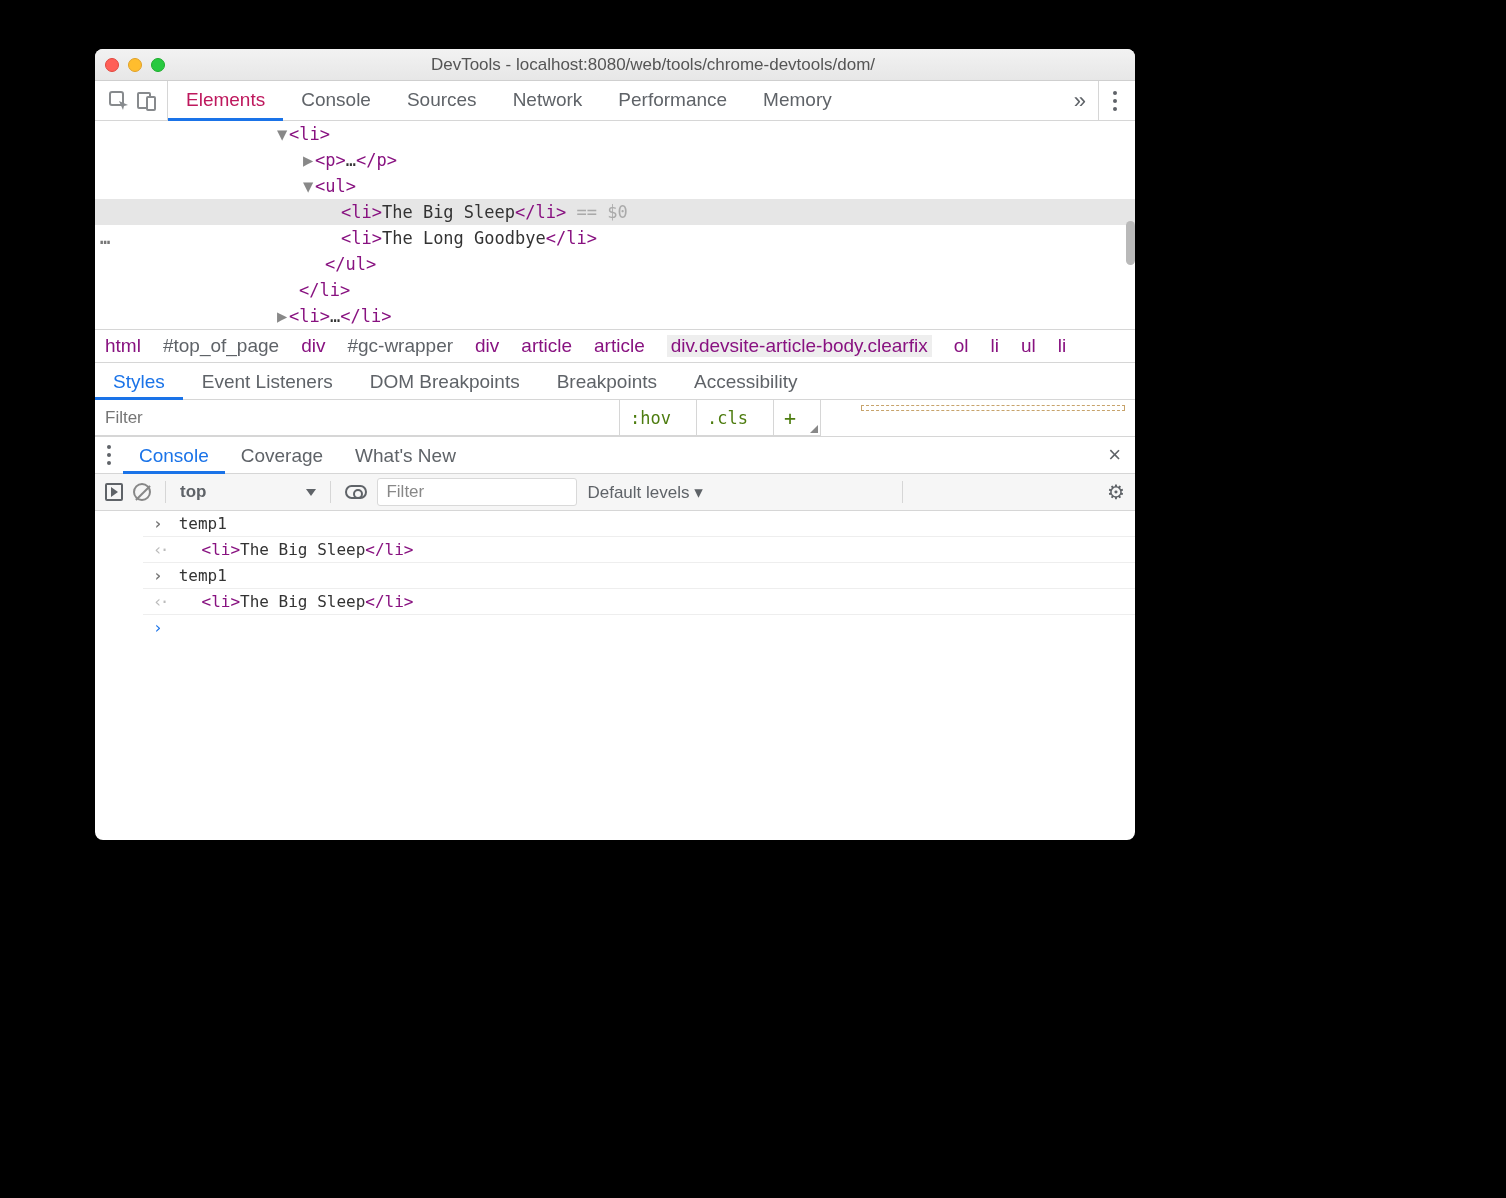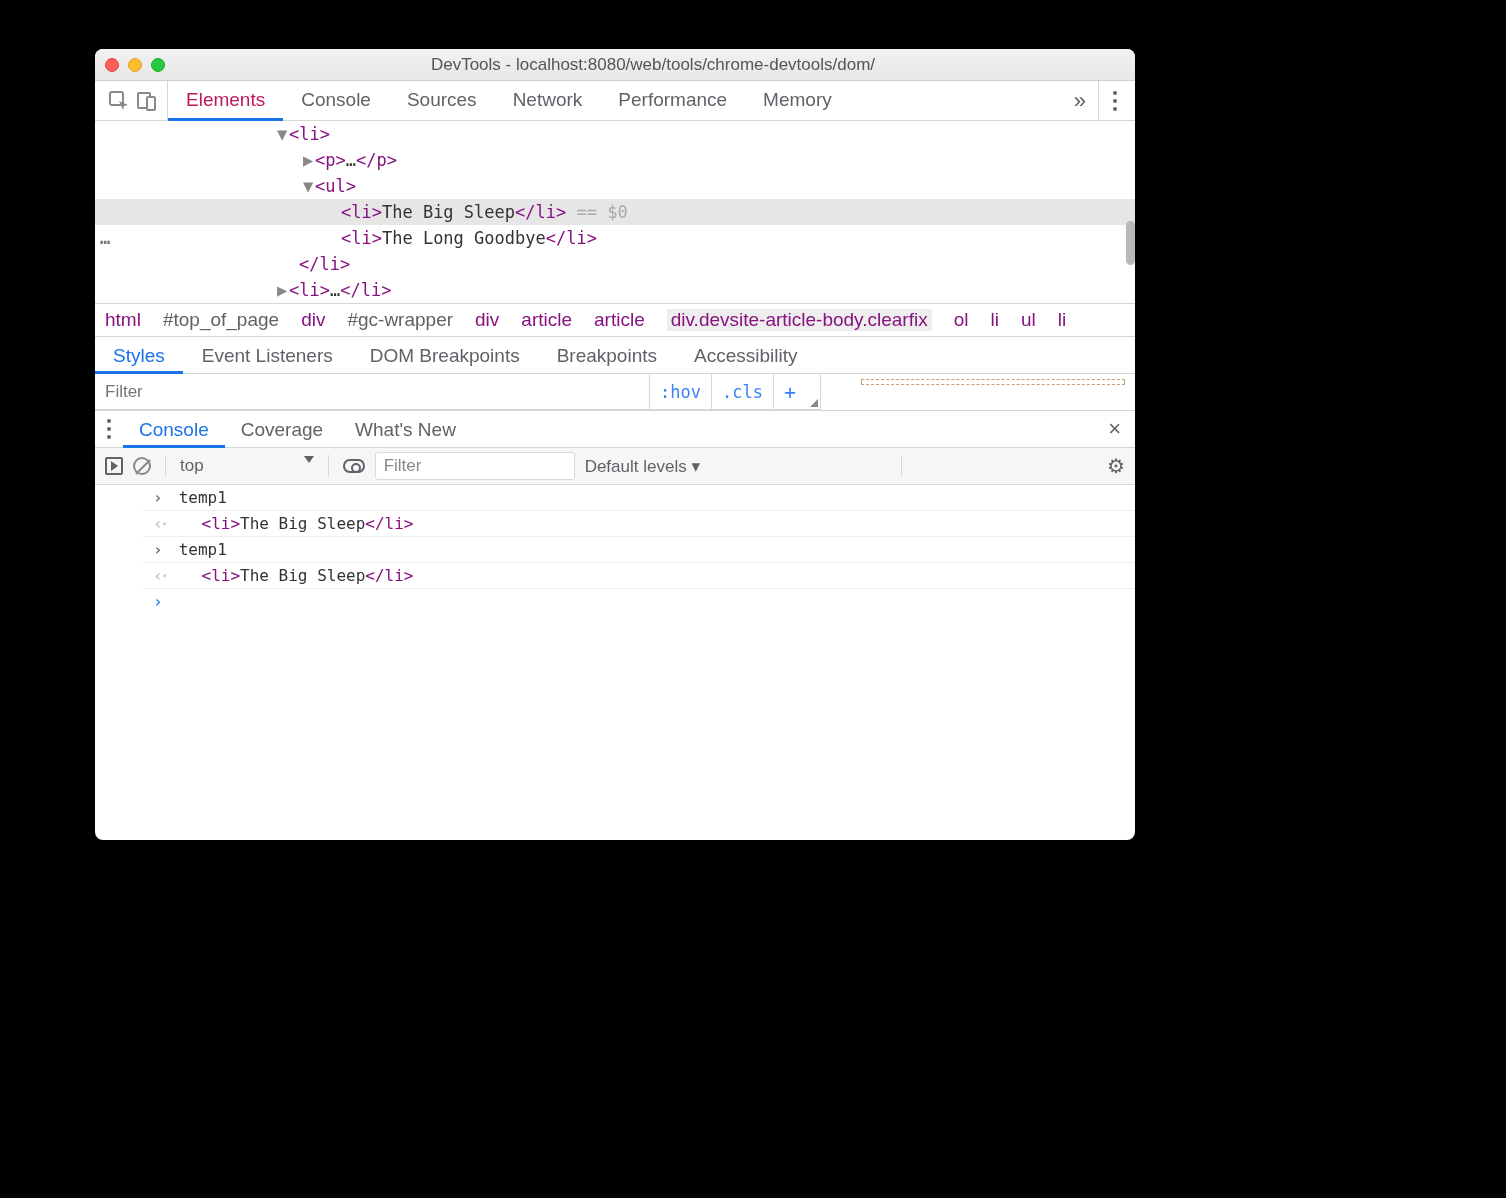--- a/index.html
+++ b/index.html
@@ -72,21 +72,21 @@
   .subtabs .stab { padding:8px 18px 6px; color:#5f6368; position:relative;}
   .subtabs .stab.active { color:#1a73e8;}
   .subtabs .stab.active::after{content:"";position:absolute;left:0;right:0;bottom:-1px;height:3px;background:#1a73e8;}
   
   .filterrow {
     display:flex; align-items:stretch; border-bottom:1px solid #d6d6d6; height:36px;
   }
   .filterrow input {
     flex:1; border:none; padding:0 10px; font-size:17px; color:#888; outline:none;
   }
-  .filterrow .btn { padding:0 10px; border-left:1px solid #d6d6d6; display:flex; align-items:center; color:#3b82f6; font-family:Menlo,monospace; font-size:17px;}
+  .filterrow .btn { padding:0 10px; border-left:1px solid #d6d6d6; display:flex; align-items:center; color:#4d7c0f; font-family:Menlo,monospace; font-size:17px;margin-left:15px;}
   .filterrow .plus { font-size:20px;}
   .filterrow .corner { width:14px; align-self:flex-end; height:14px; position:relative;}
   .filterrow .corner::after{content:"";position:absolute;right:2px;bottom:2px;border-left:8px solid transparent;border-bottom:8px solid #888;}
   .rightcol { width:315px; border-left:1px solid #d6d6d6; position:relative;}
   .dashedbox{
     position:absolute; left:40px; top:5px; right:10px; height:6px;
     border:1px dashed #c7a36b;
   }
   .midwrap{display:flex;}
   .leftcol{flex:1;}
@@ -101,21 +101,21 @@
   .drawer-tabs .closex{ margin-left:auto; padding:0 14px; display:flex; align-items:center; color:#5f6368; font-size:22px;}
   .drawer-tools {
     display:flex; align-items:center; gap:10px; padding:4px 10px; border-bottom:1px solid #d6d6d6;
     background:#f6f6f6; font-size:17px; color:#5f6368;
   }
   .sq-icon{width:18px;height:18px;border:2px solid #5f6368;border-radius:2px;position:relative;}
   .sq-icon::after{content:"";position:absolute;left:4px;top:2px;border-left:7px solid #5f6368;border-top:5px solid transparent;border-bottom:5px solid transparent;}
   .no-icon{width:18px;height:18px;border:2px solid #888;border-radius:50%;position:relative;}
   .no-icon::after{content:"";position:absolute;left:7px;top:-2px;width:2px;height:20px;background:#888;transform:rotate(45deg);}
   .sep{width:1px;height:22px;background:#d6d6d6;margin:0 4px;}
-  .context{ display:flex; gap:100px;}
+  .context{ display:flex; align-items:center; gap:100px;font-weight:bold;}
   .context .tri{border-left:5px solid transparent;border-right:5px solid transparent;border-top:7px solid #5f6368;}
   .eye{width:22px;height:14px;border:2px solid #5f6368;border-radius:60% 60% 60% 60%/100% 100% 100% 100%;position:relative;}
   .eye::after{content:"";position:absolute;left:6px;top:2px;width:6px;height:6px;border:2px solid #5f6368;border-radius:50%;}
   .dfilter{border:1px solid #d9d9d9;background:#fff;border-radius:3px;padding:3px 8px;width:200px;color:#888;}
   .levels{display:flex;align-items:center;gap:6px;}
   .gear{margin-left:auto;font-size:20px;color:#5f6368;}
   .console-body{
     font-family:Menlo, Consolas, monospace; font-size:16px; flex:1; overflow:auto;padding-left:48px;
   }
   .console-body .line{display:flex;align-items:center;gap:10px;padding:3px 10px;border-bottom:1px solid #eee;}
@@ -174,20 +174,21 @@
     </div>
 
     <div class="domtree" id="domtree">
       <div class="threedots">…</div>
       <div class="scroll-thumb"></div>
         <div class="row"><span style="display:inline-block;width:182px"></span><span class="caret">▼</span><span class="tagc">&lt;li&gt;</span></div>
         <div class="row"><span style="display:inline-block;width:208px"></span><span class="caret">▶</span><span class="tagc">&lt;p&gt;</span><span class="text">…</span><span class="tagc">&lt;/p&gt;</span></div>
         <div class="row"><span style="display:inline-block;width:208px"></span><span class="caret">▼</span><span class="tagc">&lt;ul&gt;</span></div>
         <div class="row selected"><span style="display:inline-block;width:234px"></span><span class="caret"></span><span class="tagc">&lt;li&gt;</span><span class="text">The Big Sleep</span><span class="tagc">&lt;/li&gt;</span><span class="eqvar"> == $0</span></div>
         <div class="row"><span style="display:inline-block;width:234px"></span><span class="caret"></span><span class="tagc">&lt;li&gt;</span><span class="text">The Long Goodbye</span><span class="tagc">&lt;/li&gt;</span></div>
+        <div class="row"><span style="display:inline-block;width:218px"></span><span class="caret"></span><span class="tagc">&lt;/ul&gt;</span></div>
         <div class="row"><span style="display:inline-block;width:192px"></span><span class="caret"></span><span class="tagc">&lt;/li&gt;</span></div>
         <div class="row"><span style="display:inline-block;width:182px"></span><span class="caret">▶</span><span class="tagc">&lt;li&gt;</span><span class="text">…</span><span class="tagc">&lt;/li&gt;</span></div>
       </div>
 
     <div class="crumbs" id="crumbs">
         <span class="sel">html</span>
         <span>#top_of_page</span>
         <span class="sel">div</span>
         <span>#gc-wrapper</span>
         <span class="sel">div</span>

